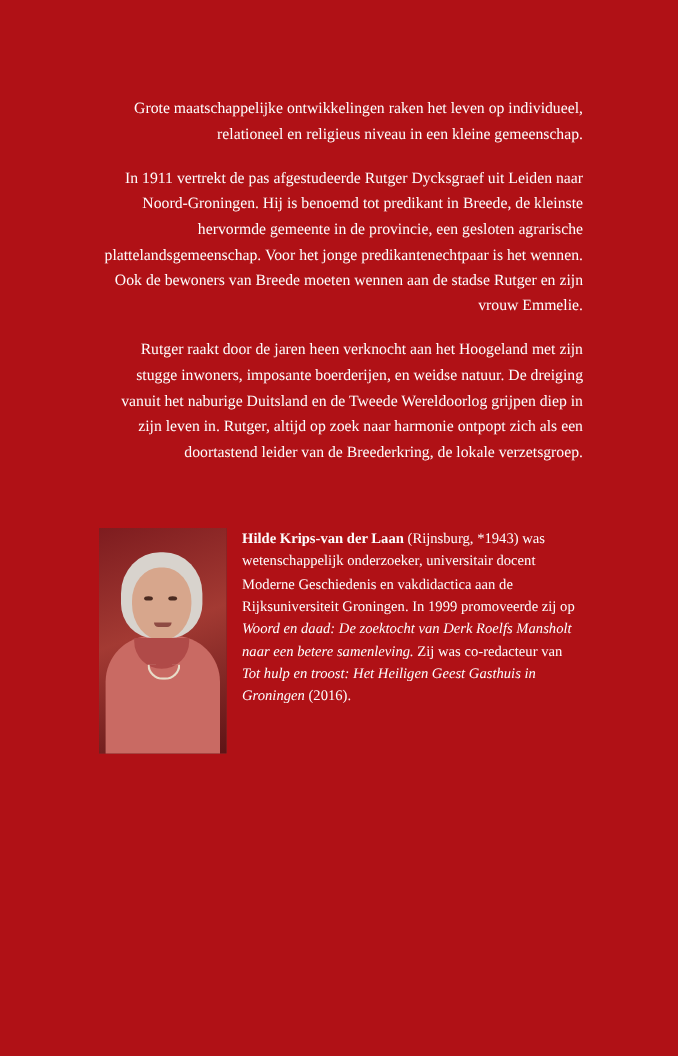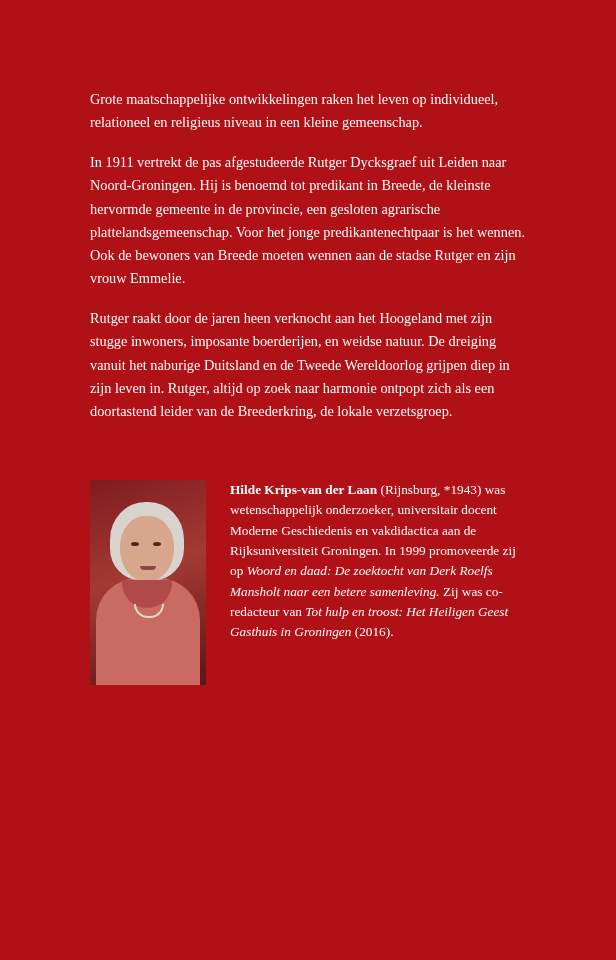--- a/index.html
+++ b/index.html
@@ -23,29 +23,29 @@
     position: absolute;
     left: 90px;
     top: 88px;
     width: 440px;
   }
   p.blurb {
     margin: 0 0 17px 0;
     font-size: 14.3px;
     line-height: 1.62;
     color: #fdfdfd;
-    text-align: left;
+    text-align: right;
   }
   .author-block {
     position: absolute;
     left: 90px;
     top: 480px;
     width: 440px;
     display: flex;
-    gap: 24px;
+    gap: 14px;
   }
   .author-photo {
     width: 116px;
     height: 205px;
     flex: 0 0 116px;
     border: 0;
     background: #6b2c2a;
     position: relative;
     overflow: hidden;
   }

